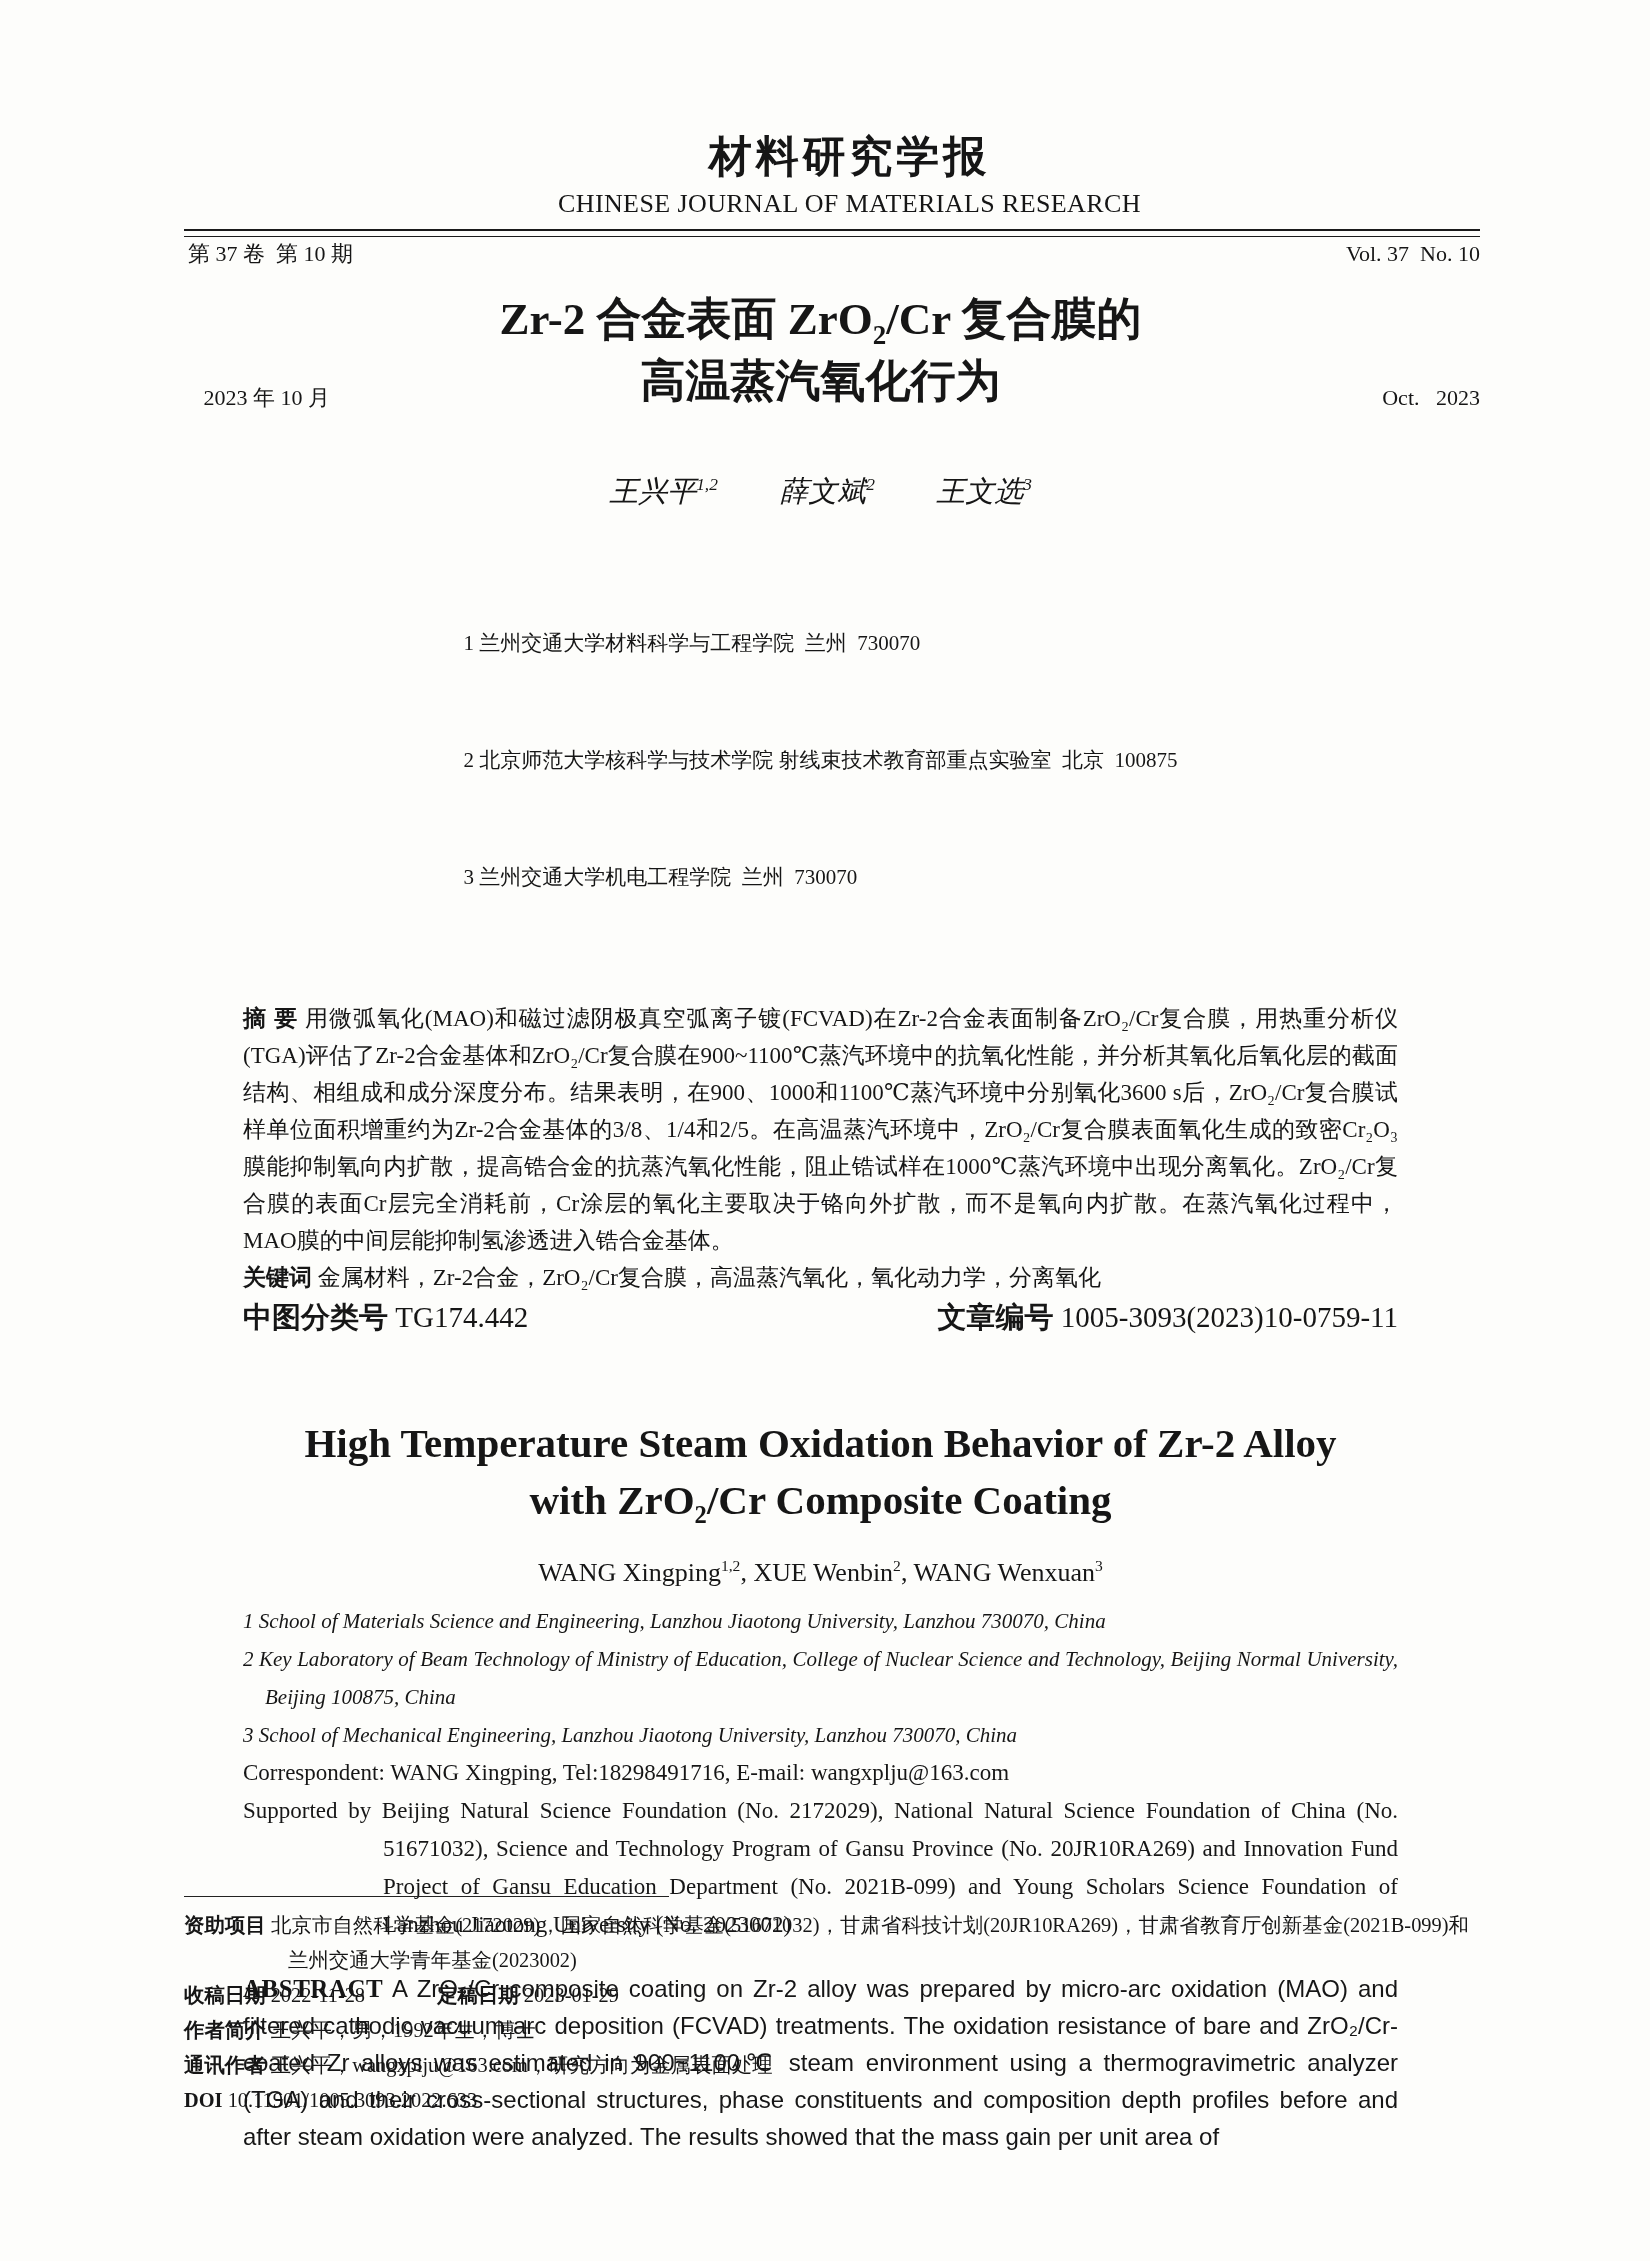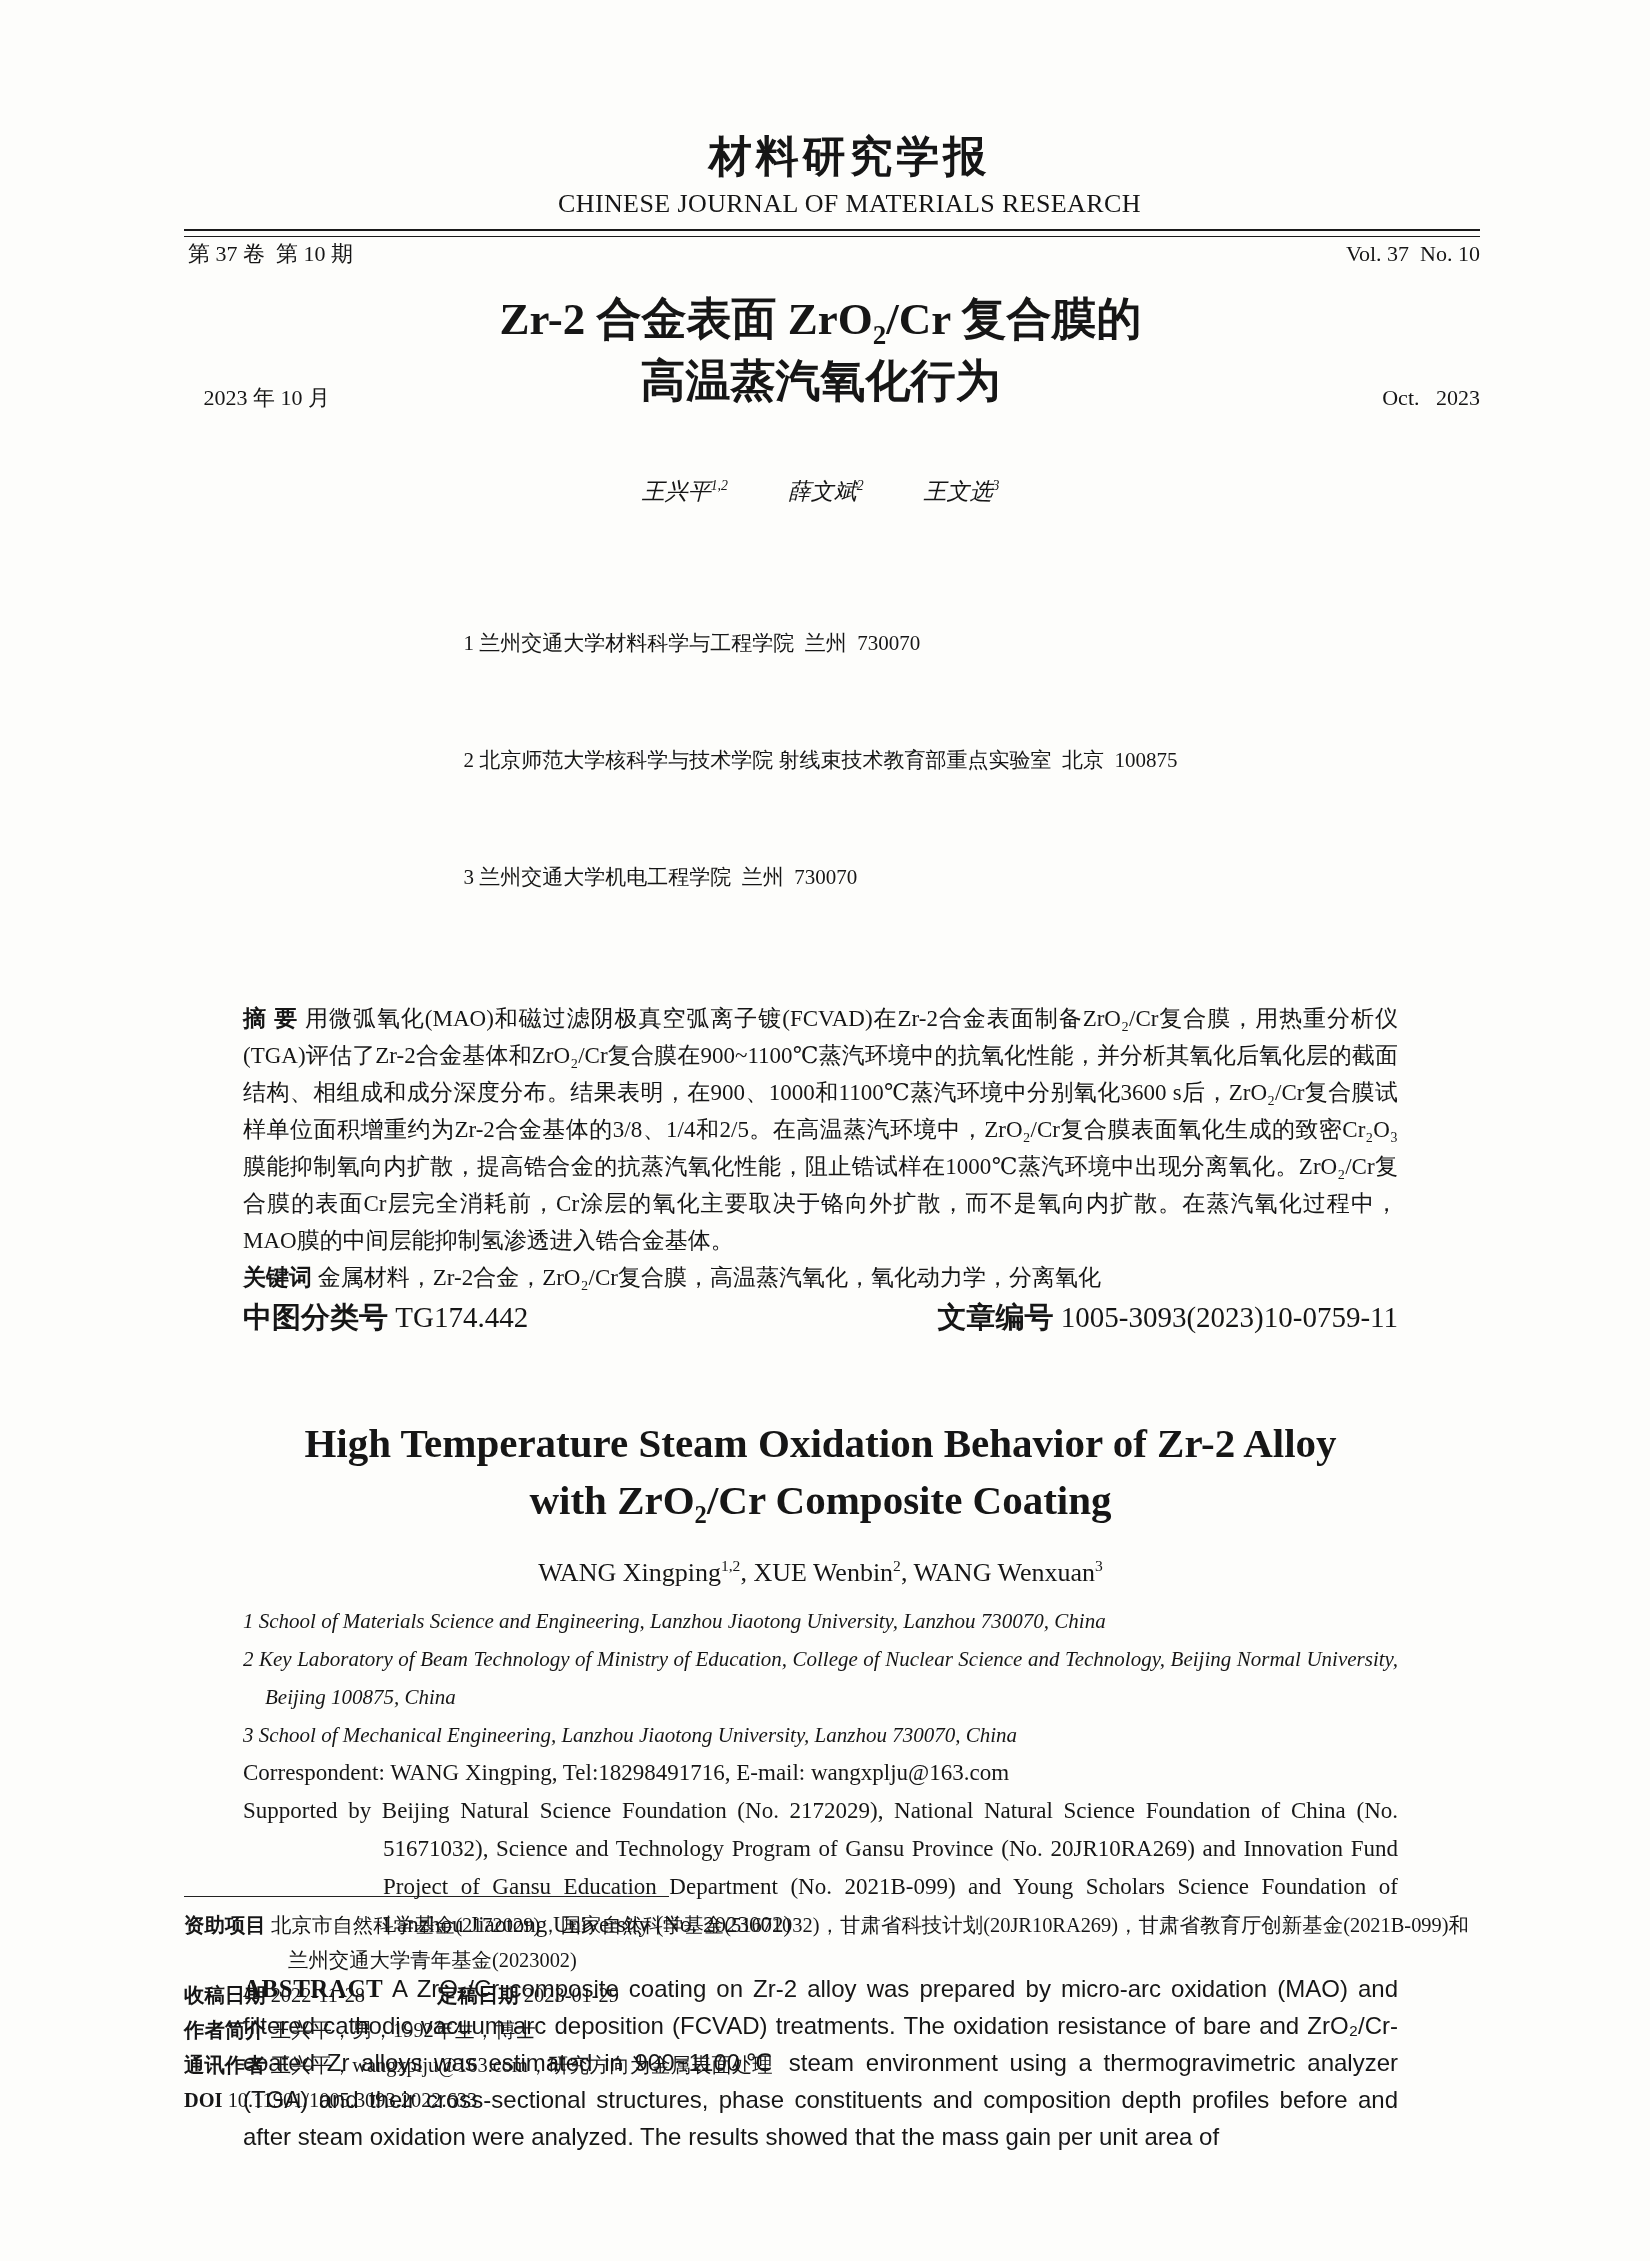--- a/index.html
+++ b/index.html
@@ -19,21 +19,21 @@
   .mh-center{text-align:center;margin-top:-3.9px;}
   .journal-cn{font-size:43px;font-weight:bold;letter-spacing:3.9px;line-height:54px;}
   .journal-en{font-size:26px;line-height:39px;letter-spacing:0.4px;}
   .double-rule{position:absolute;top:229px;left:184px;right:171px;height:4.9px;
     border-top:2.9px solid #1b1b1b;border-bottom:1.9px solid #1b1b1b;}
 
   
   .col{position:absolute;top:238px;left:243px;width:1155px;}
 
   .title-cn{margin:50px 0 0;text-align:center;font-weight:bold;font-size:45px;line-height:62px;}
-  .authors-cn{margin-top:60px;text-align:center;font-size:23px;line-height:39px;font-style:italic;}
+  .authors-cn{margin-top:60px;text-align:center;font-size:29px;line-height:39px;font-style:italic;}
   .authors-cn .au + .au{margin-left:54px;}
   .affil-cn-wrap{text-align:center;margin-top:35px;}
   .affil-cn{display:inline-block;text-align:left;font-size:21px;line-height:39px;white-space:pre;}
 
   .lbl{font-family:"Liberation Sans","DejaVu Sans",sans-serif;font-weight:bold;}
   .abstract-cn{margin:25px 0 0;font-size:23px;line-height:37px;text-align:justify;}
   .keywords-cn{margin:0;font-size:23px;line-height:37px;}
   .clc-row{display:flex;justify-content:space-between;margin-top:2.9px;font-size:29px;line-height:37px;}
 
   .title-en{margin:79px 0 0;text-align:center;font-weight:bold;font-size:41px;line-height:57px;}

